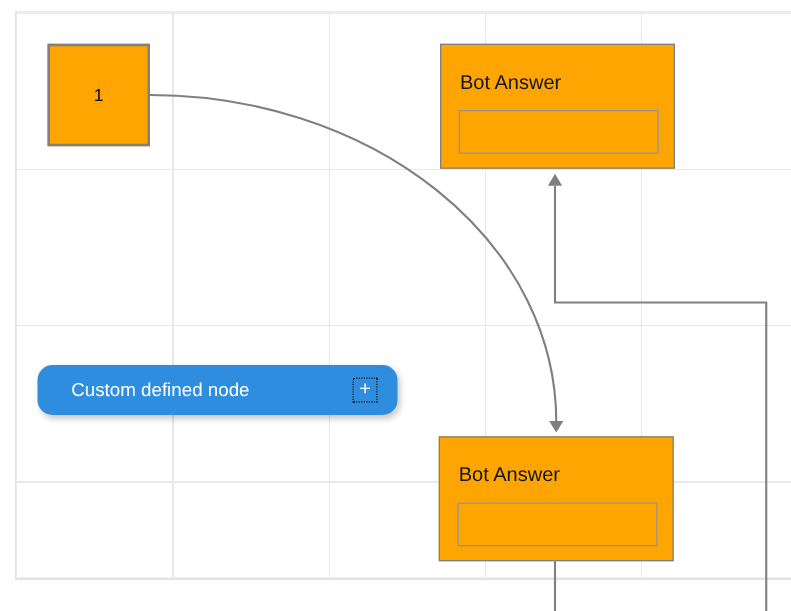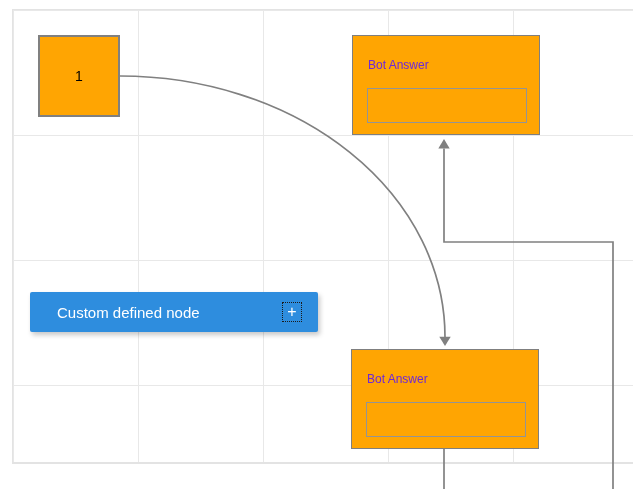--- a/index.html
+++ b/index.html
@@ -37,32 +37,32 @@
   }
 
   .bot-node {
     width: 188px; height: 100px;
     border: 1.5px solid #7f7f7f;
   }
   .bot-node.top    { left: 352px; top: 35px;  }
   .bot-node.bottom { left: 351px; top: 349px; }
   .bot-title {
     position: absolute; left: 15px; top: 22px;
-    font-size: 12px; color: #6d28d9; white-space: nowrap;
+    font-size: 16px; color: #0f172a; white-space: nowrap;
   }
   .bot-input {
     position: absolute; left: 14px; top: 52px;
     width: 160px; height: 35px; box-sizing: border-box;
     border: 1.5px solid #949494; background: transparent;
     font-size: 13px; color: #333;
   }
 
   .custom-node {
     left: 30px; top: 292px; width: 288px; height: 40px;
-    border-radius: 2px;
+    border-radius: 12px;
     box-shadow: 2px 3px 5px rgba(0,0,0,0.22);
     display: flex; align-items: center;
   }
   .custom-label {
     margin-left: 27px; font-size: 15px; color: #ffffff; white-space: nowrap;
   }
   .add-port {
     position: absolute; right: 16px; top: 10px;
     width: 20px; height: 20px; box-sizing: border-box;
     border: 1px dotted #1b1b1b;

